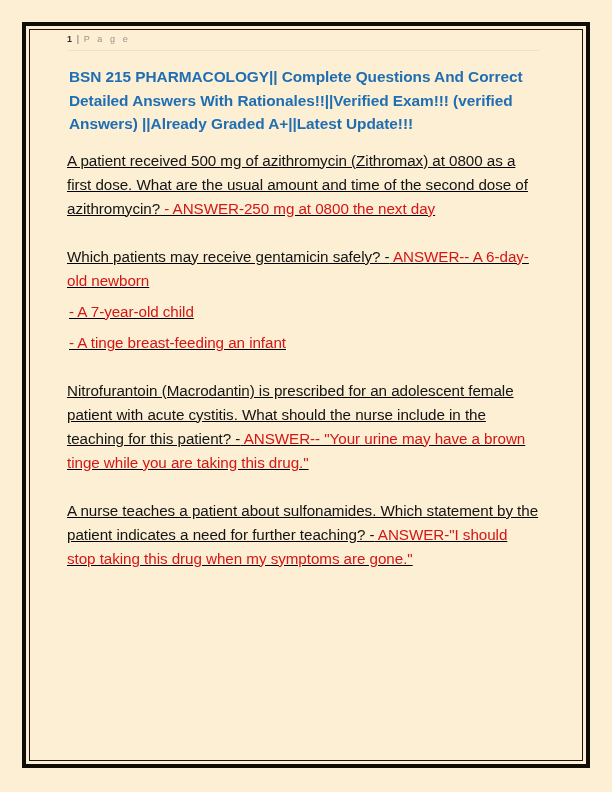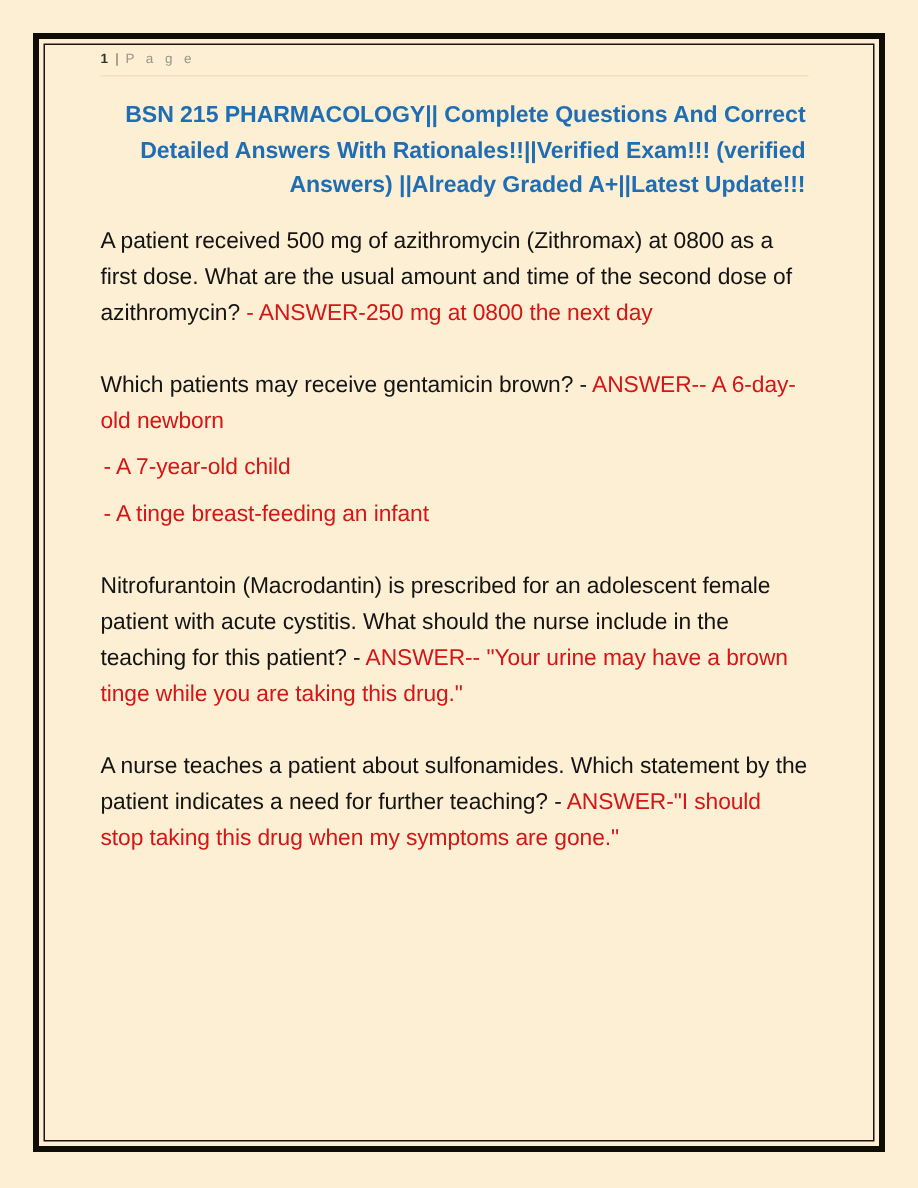--- a/index.html
+++ b/index.html
@@ -74,32 +74,33 @@
   .header-rule {
     margin-top: 2px;
     height: 1px;
     background: #f0e2bf;
     width: 472px;
   }
 
   
   .doc-title {
     margin-top: 14px;
-    text-align: right;
+    text-align: left;
     color: #1f6eb3;
     font-weight: bold;
     font-size: 15.4px;
     line-height: 23.5px;
     letter-spacing: -0.05px;
     padding: 0 2px;
   }
 
   
   .qa-list {
     margin-top: 13px;
+    text-decoration: underline;
   }
   .qa-block {
     margin-bottom: 24px;
   }
   .qa-body {
     font-size: 15.2px;
     line-height: 24px;
     color: #141414;
     letter-spacing: -0.05px;
   }
@@ -132,21 +133,21 @@
     </div>
     <div class="header-rule"></div>
 
     <div class="doc-title">BSN 215 PHARMACOLOGY|| Complete Questions And Correct Detailed Answers With Rationales!!||Verified Exam!!! (verified Answers) ||Already Graded A+||Latest Update!!!</div>
 
     <div class="qa-list">
         <div class="qa-block">
           <div class="qa-body"><span>A patient received 500 mg of azithromycin (Zithromax) at 0800 as a first dose. What are the usual amount and time of the second dose of azithromycin?</span><span class="ans"> - ANSWER-250 mg at 0800 the next day</span></div>
         </div>
         <div class="qa-block">
-          <div class="qa-body"><span>Which patients may receive gentamicin brown? -</span><span class="ans"> ANSWER-- A 6-day-old newborn</span></div>
+          <div class="qa-body"><span>Which patients may receive gentamicin safely? -</span><span class="ans"> ANSWER-- A 6-day-old newborn</span></div>
           <div class="sub-line">- A 7-year-old child</div>
           <div class="sub-line">- A tinge breast-feeding an infant</div>
         </div>
         <div class="qa-block">
           <div class="qa-body"><span>Nitrofurantoin (Macrodantin) is prescribed for an adolescent female patient with acute cystitis. What should the nurse include in the teaching for this patient? -</span><span class="ans"> ANSWER-- "Your urine may have a brown tinge while you are taking this drug."</span></div>
         </div>
         <div class="qa-block">
           <div class="qa-body"><span>A nurse teaches a patient about sulfonamides. Which statement by the patient indicates a need for further teaching? -</span><span class="ans"> ANSWER-"I should stop taking this drug when my symptoms are gone."</span></div>
         </div>
       </div>

